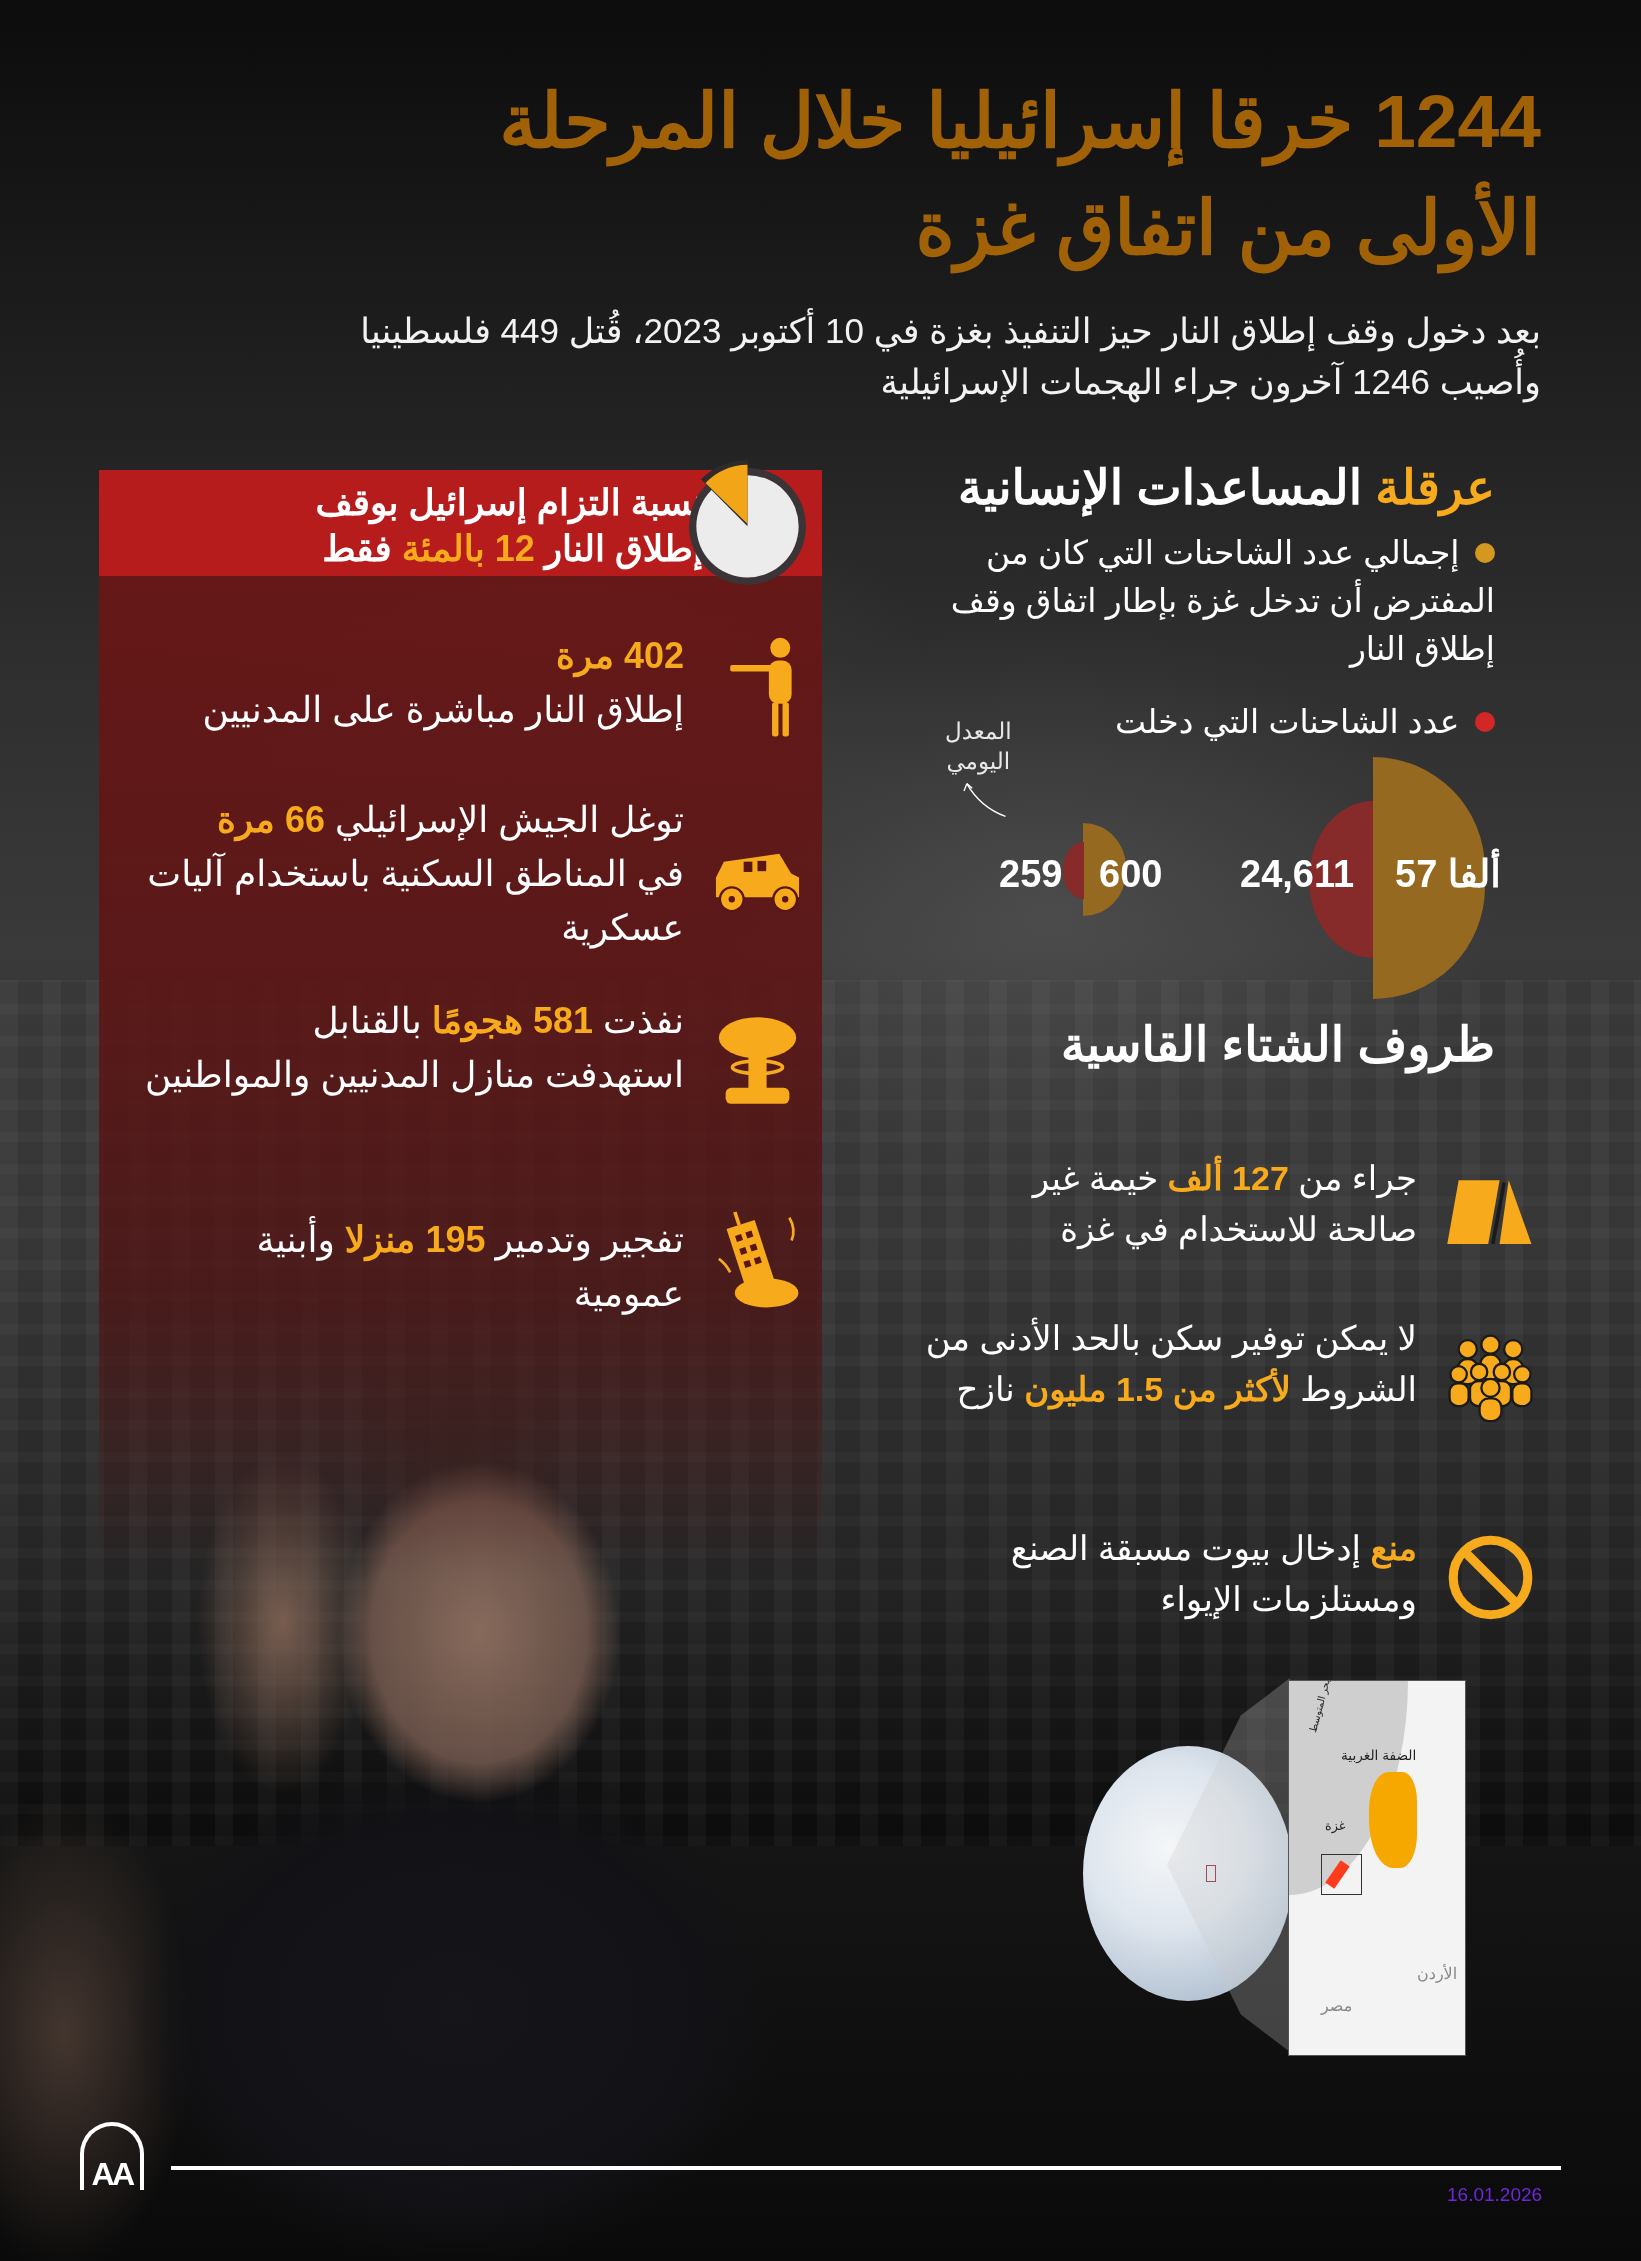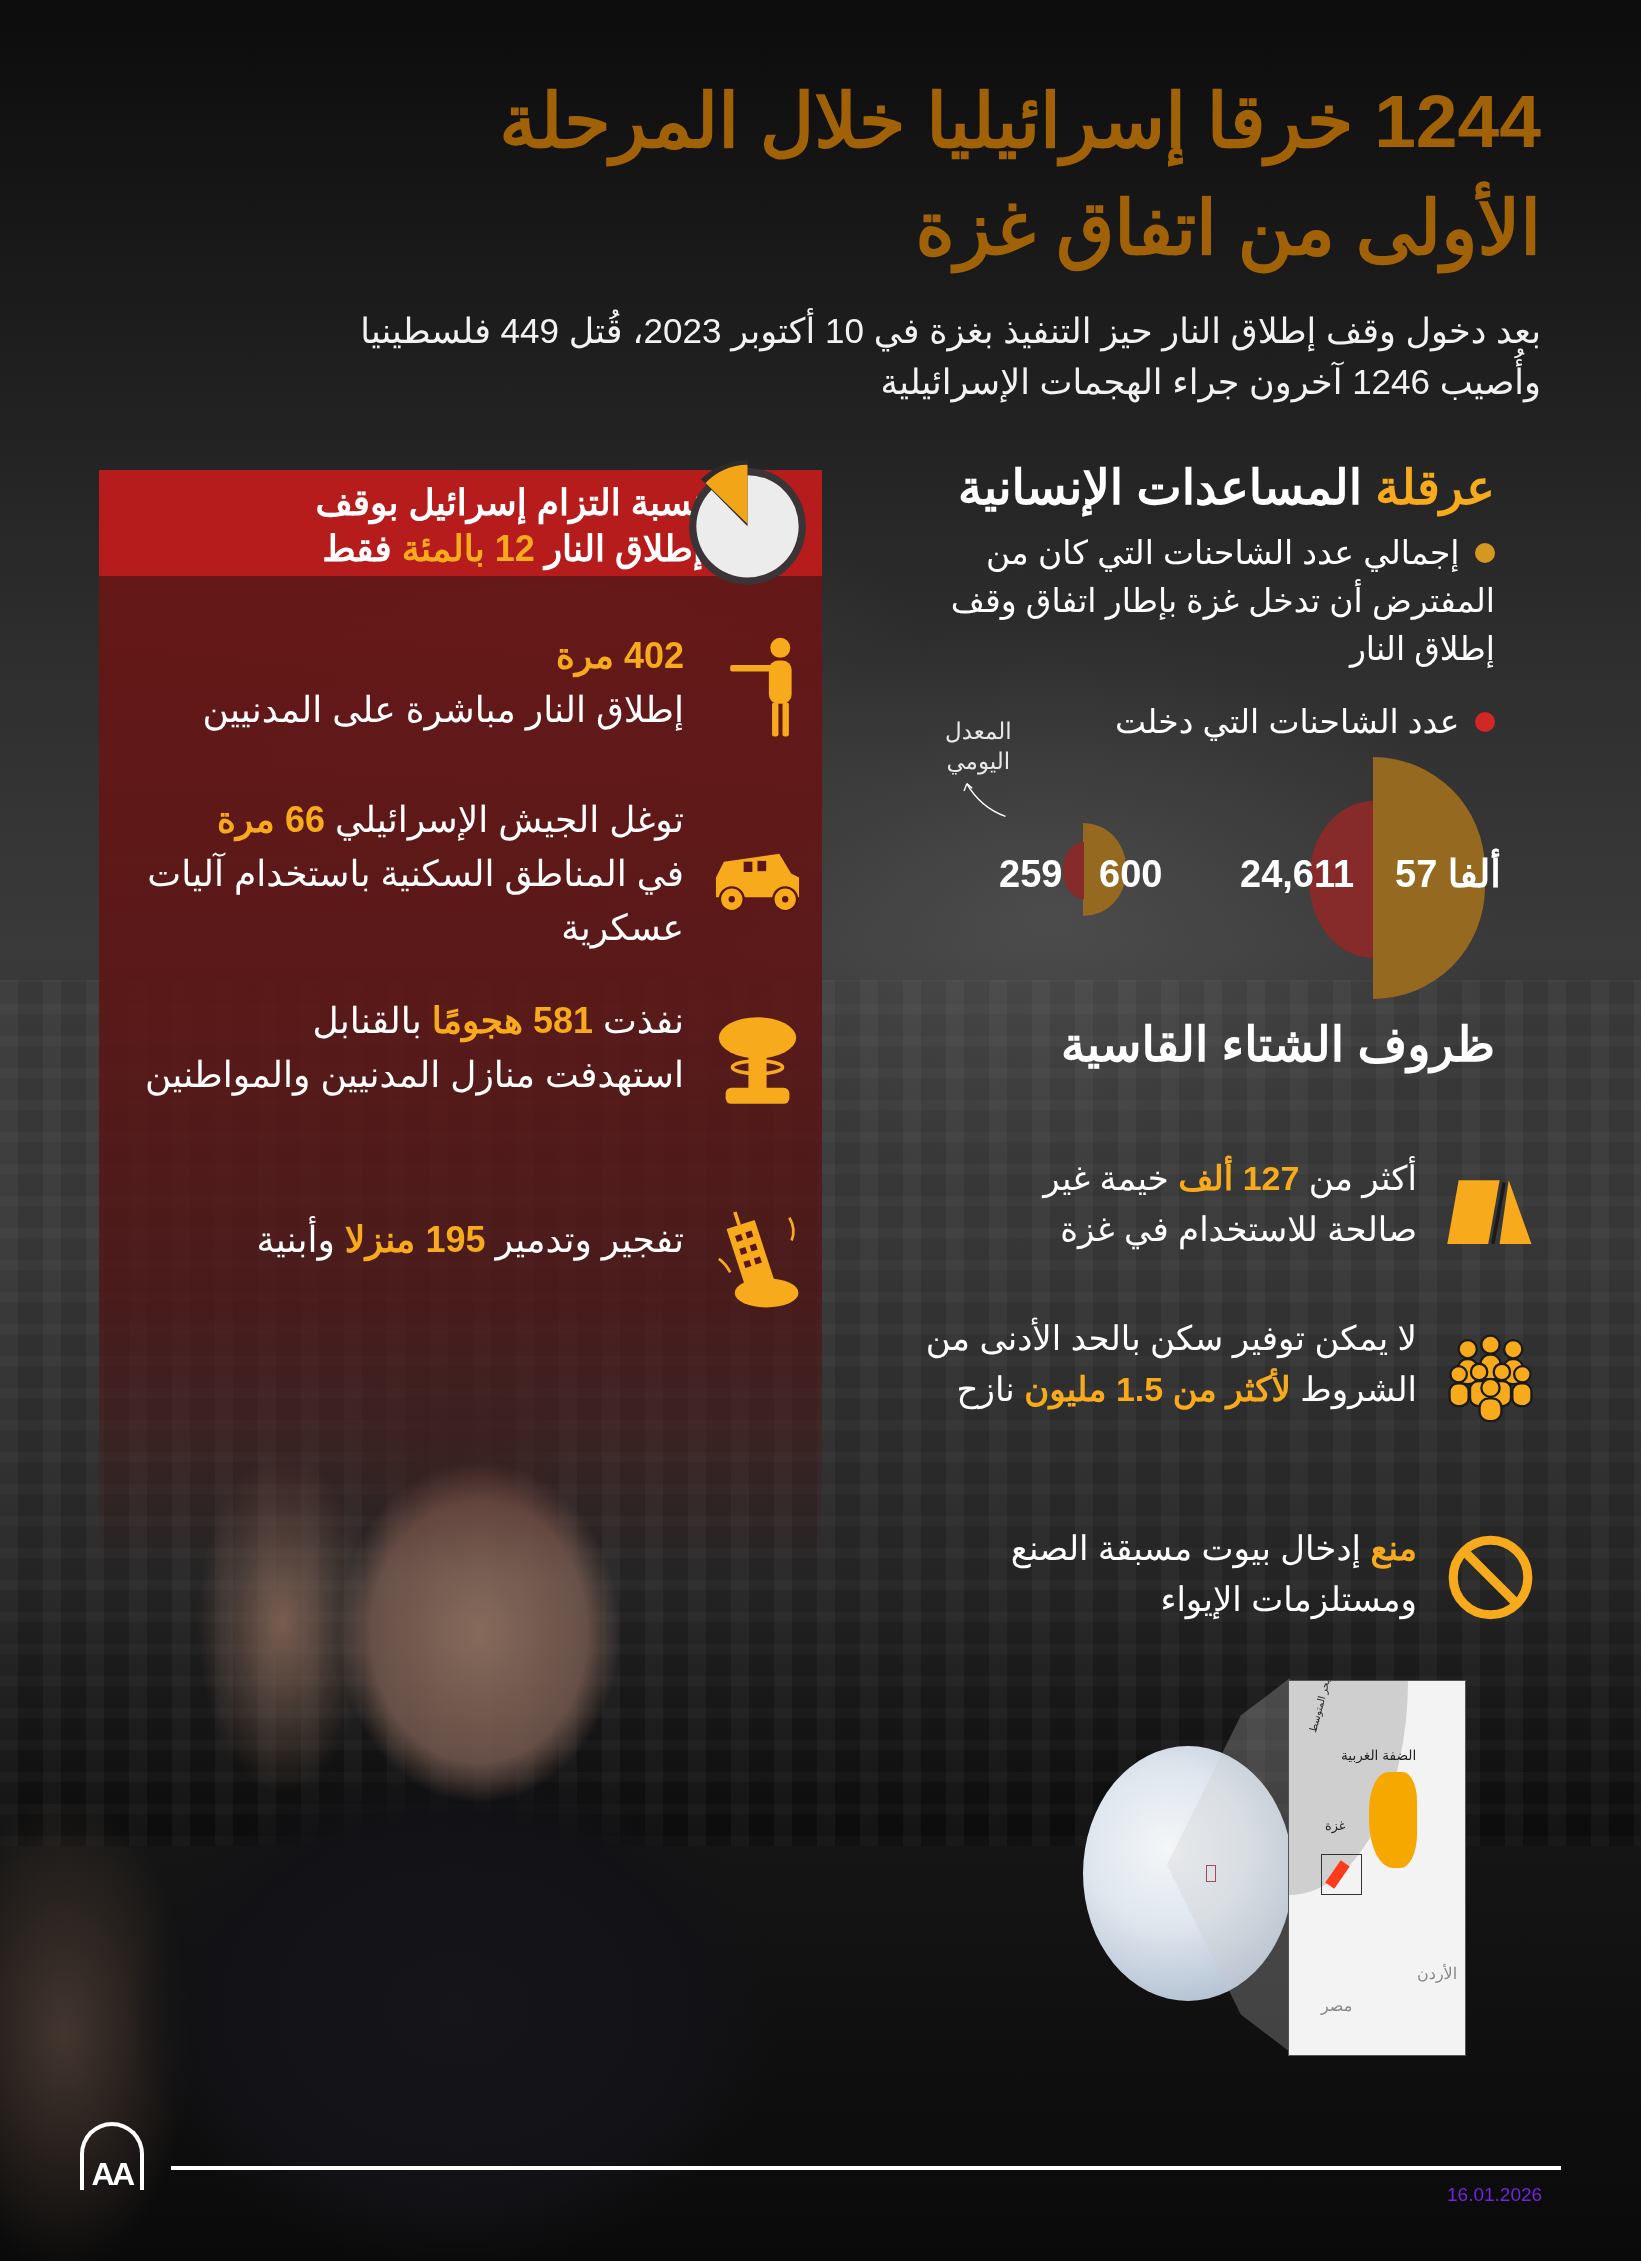--- a/index.html
+++ b/index.html
@@ -227,20 +227,21 @@
     <ellipse cx="100" cy="50" rx="85" ry="45" fill="#f6aa1c"></ellipse>
     <rect x="80" y="80" width="40" height="90" fill="#f6aa1c"></rect>
     <ellipse cx="100" cy="115" rx="55" ry="14" fill="none" stroke="#f6aa1c" stroke-width="8"></ellipse>
     <rect x="30" y="160" width="140" height="35" rx="12" fill="#f6aa1c"></rect>
   </svg>
 </div>
 
 <div class="left-item" style="top:1213px;height:137px;">
   <div class="text" style="top:0;">
     <div><span>تفجير وتدمير </span><span class="hl">195 منزلا</span><span> وأبنية</span></div>
+    <div>عمومية</div>
   </div>
   <svg class="icon" style="top:-9px;" viewBox="0 0 200 230">
     <g transform="rotate(-18 90 120)">
       <rect x="55" y="40" width="65" height="150" fill="#f6aa1c"></rect>
       <rect x="68" y="60" width="14" height="14" fill="#5a1515"></rect>
         <rect x="92" y="60" width="14" height="14" fill="#5a1515"></rect>
       <rect x="68" y="90" width="14" height="14" fill="#5a1515"></rect>
         <rect x="92" y="90" width="14" height="14" fill="#5a1515"></rect>
       <rect x="68" y="120" width="14" height="14" fill="#5a1515"></rect>
         <rect x="92" y="120" width="14" height="14" fill="#5a1515"></rect>
@@ -283,21 +284,21 @@
     <path d="M10 8 L4 24 M10 8 L22 18" stroke="#fff" stroke-width="3" fill="none"></path>
   </svg>
 </div>
 
 <div class="section-title" style="top:1017px;">
   <div>ظروف الشتاء القاسية</div>
 </div>
 
 <div class="right-item" style="top:1153px;height:119px;">
   <div class="text" style="top:0;">
-    <div><span>أكثر من </span><span class="hl">127 ألف</span><span> خيمة غير</span></div>
+    <div><span>جراء من </span><span class="hl">127 ألف</span><span> خيمة غير</span></div>
     <div>صالحة للاستخدام في غزة</div>
   </div>
   <svg class="icon" style="top:9px;" viewBox="0 0 200 200">
     <path d="M30 40 L120 40 L95 180 L5 180 Z" fill="#f6aa1c"></path>
     <path d="M140 40 L190 180 L120 180 Z" fill="#f6aa1c"></path>
     <path d="M130 45 L105 180" stroke="#1a1a1a" stroke-width="8"></path>
   </svg>
 </div>
 
 <div class="right-item" style="top:1313px;height:182px;">

